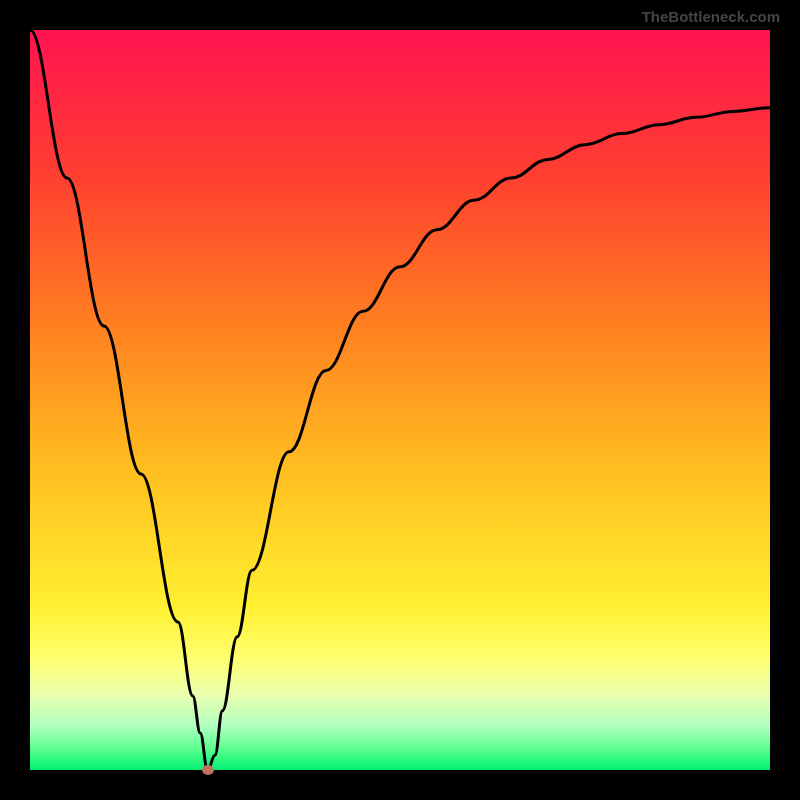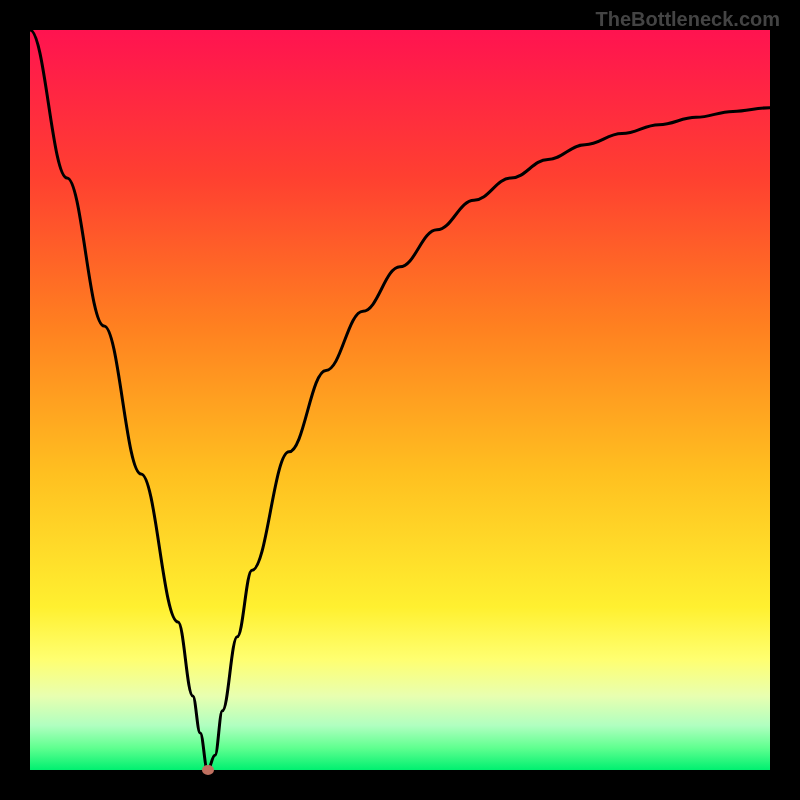--- a/index.html
+++ b/index.html
@@ -11,21 +11,21 @@
       width: 800px;
       height: 800px;
       background: #000;
       position: relative;
     }
     .watermark {
       position: absolute;
       top: 8px;
       right: 20px;
       font-family: Arial, sans-serif;
-      font-size: 20px;
+      font-size: 15px;
       font-weight: bold;
       color: #444;
       z-index: 10;
     }
     .plot-area {
       position: absolute;
       top: 30px;
       left: 30px;
       width: 740px;
       height: 740px;

